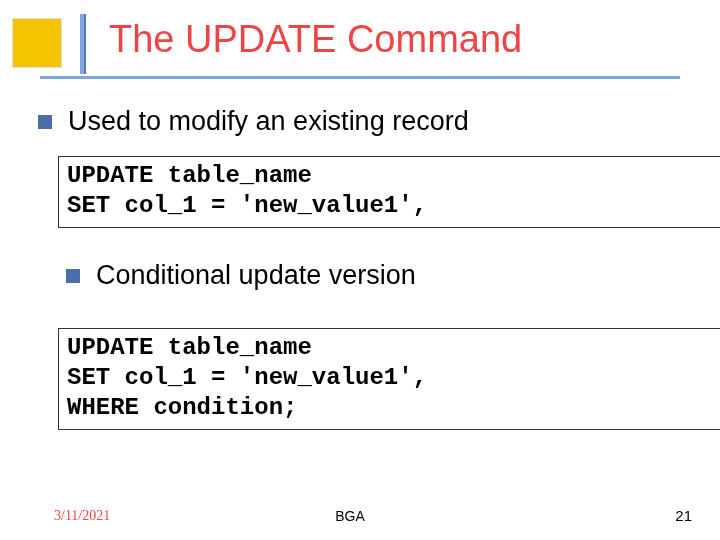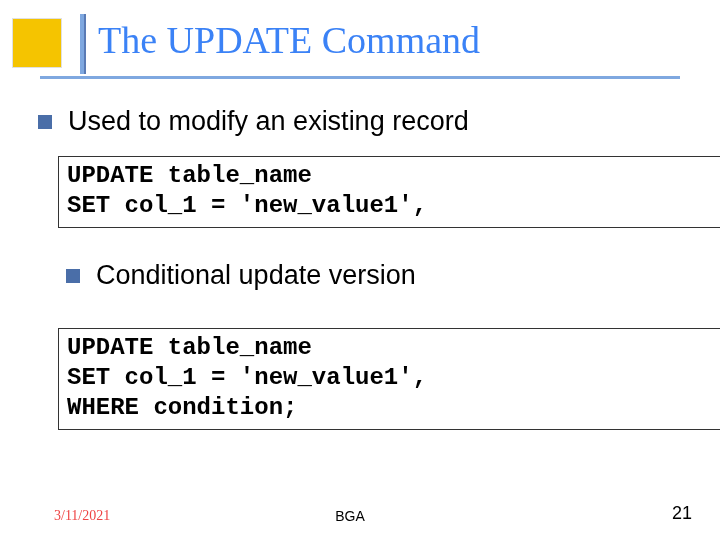--- a/index.html
+++ b/index.html
@@ -27,25 +27,25 @@
     top: 14px;
     left: 80px;
     width: 6px;
     height: 60px;
     background: #7fa8e0;
     box-shadow: inset -2px 0 0 #5a7bb5;
   }
   .title {
     position: absolute;
     top: 18px;
-    left: 98px;
+    left: 109px;
     font-size: 38px;
     font-weight: 400;
-    font-family: Liberation Serif, serif;
-    color: #3b82f6;
+    font-family: Liberation Sans, sans-serif;
+    color: #ef4444;
   }
   .underline {
     position: absolute;
     top: 76px;
     left: 40px;
     width: 640px;
     height: 3px;
     background: #7fa8e0;
   }
   .bullet-row {
@@ -102,21 +102,21 @@
     width: 700px;
     text-align: center;
     font-size: 14px;
     font-family: Verdana, Arial, sans-serif;
     color: #000;
   }
   .footer-page {
     position: absolute;
     right: 28px;
     bottom: 16px;
-    font-size: 18px;
+    font-size: 15px;
     font-family: Verdana, Arial, sans-serif;
     color: #000;
   }
 </style>
 </head>
 <body>
 
 <div class="deco-square"></div>
 <div class="deco-vline"></div>
 <div class="title">The UPDATE Command</div>

